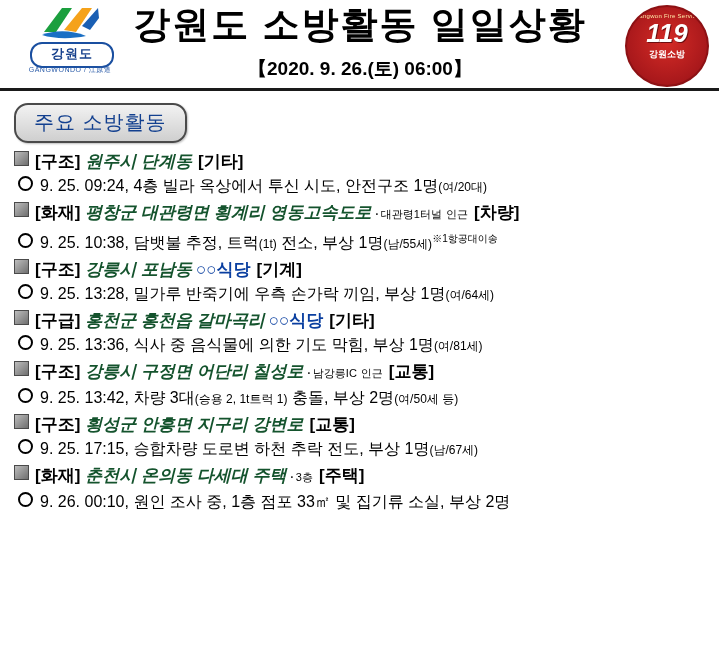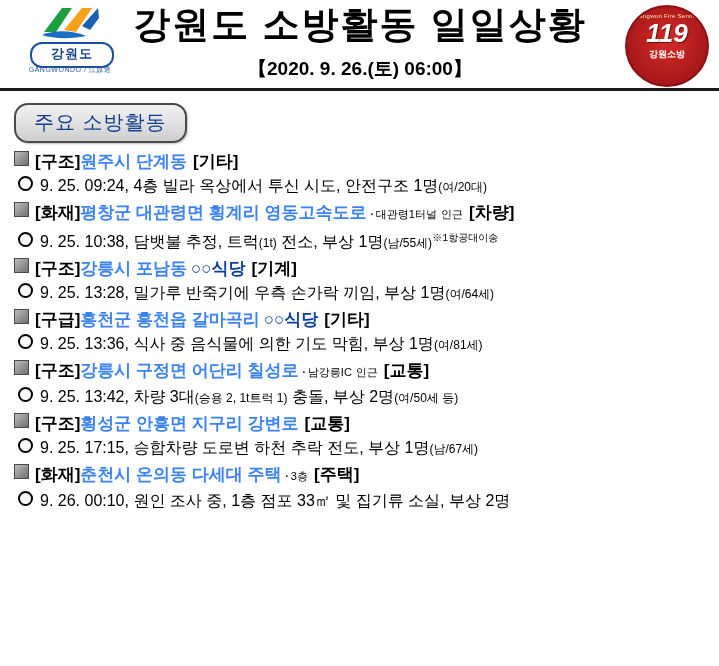--- a/index.html
+++ b/index.html
@@ -161,24 +161,26 @@
     height: 13px;
     background: linear-gradient(135deg, #bdbdbd, #6f6f6f);
     border: 1px solid #4a4a4a;
     margin-right: 6px;
     flex: none;
     position: relative;
     top: -1px;
   }
   .cat {
     color: #000000;
+    margin-right: 5px;
   }
   .place {
-    color: #3b82f6;
+    color: #14532d;
     margin-right: 4px;
+    font-style: italic;
   }
   .circle-name {
     color: #0a3fa0;
     margin-right: 4px;
   }
   .sup {
     font-size: 10px;
     font-weight: bold;
     vertical-align: super;
     color: #000000;
@@ -209,21 +211,20 @@
     margin-right: 7px;
     position: relative;
     top: 0px;
   }
   .small {
     font-size: 12px;
   }
   .supsmall {
     font-size: 10px;
     vertical-align: super;
-    font-family: Liberation Mono, monospace;
   }
 </style>
 </head>
 <body>
 
 <div class="page">
 
   <div class="header">
 
     <div class="logo-gw">

